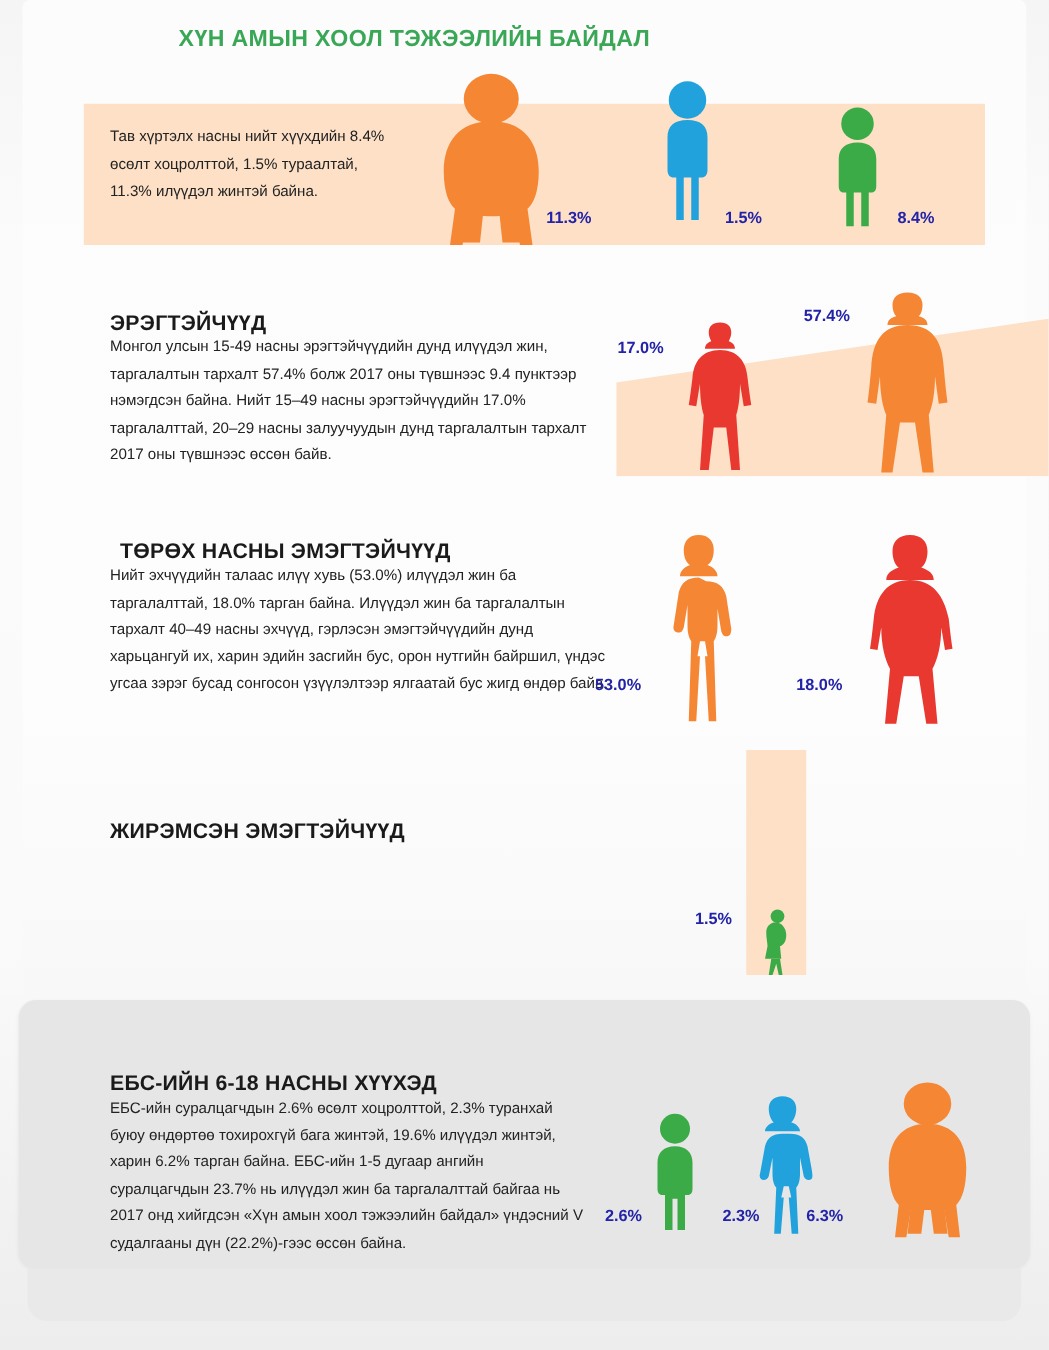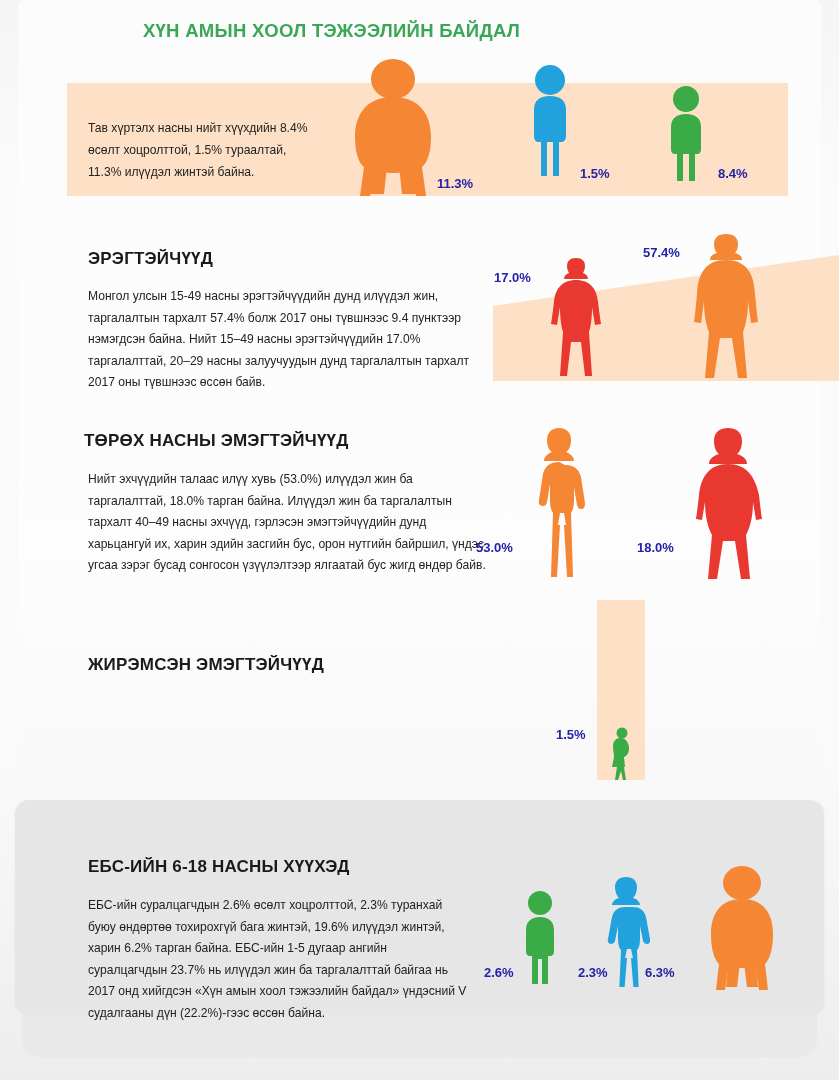--- a/index.html
+++ b/index.html
@@ -36,21 +36,20 @@
   }
 
   
   .sec-head{
     position:absolute;font-size:17px;font-weight:bold;color:#1a1a1a;
     letter-spacing:0.2px;
   }
   .sec-body{
     position:absolute;font-size:12.1px;color:#222;line-height:21.5px;
     width:400px;
-    margin-top:19px;
   }
   .pct{
     position:absolute;font-size:13px;font-weight:bold;color:#2323a8;
   }
 
   
   .band-top{
     position:absolute;left:67px;top:83px;width:721px;height:113px;
     background:#fde0c6;
   }
@@ -83,21 +82,21 @@
   <div class="fig" style="left:338px;top:58px;">
     <svg width="110" height="140" viewBox="0 0 110 140">
       <g fill="#f58634">
         <ellipse cx="55" cy="21" rx="22" ry="20"></ellipse>
         <path d="M55 39c-26 0-38 17-38 40 0 16 4 26 9 30l-4 29h10l5-26c4 2 11 3 18 3s14-1 18-3l5 26h10l-4-29c5-4 9-14 9-30 0-23-12-40-38-40z"></path>
         <path d="M36 106l-4 30h14l3-28z"></path>
         <path d="M74 106l4 30h-14l-3-28z"></path>
       </g>
     </svg>
   </div>
-  <div class="pct" style="left:437px;top:176px;">11.3%</div>
+  <div class="pct" style="left:437px;top:166px;">11.3%</div>
 
   <div class="fig" style="left:523px;top:64px;">
     <svg width="54" height="116" viewBox="0 0 54 116">
       <g fill="#22a2dd">
         <circle cx="27" cy="16" r="15"></circle>
         <path d="M27 32c-11 0-16 5-16 14v26c0 4 2 6 5 6h2v34h6V78h6v34h6V78h2c3 0 5-2 5-6V46c0-9-5-14-16-14z"></path>
       </g>
     </svg>
   </div>
   <div class="pct" style="left:580px;top:166px;">1.5%</div>
@@ -134,21 +133,21 @@
   <div class="fig" style="left:685px;top:232px;">
     <svg width="82" height="148" viewBox="0 0 82 148">
       <g fill="#f58634">
         <path d="M41 2c-8 0-12 4-12 10 0 4 1 7 3 9-4 1-7 3-7 7l32 0c0-4-3-6-7-7 2-2 3-5 3-9 0-6-4-10-12-10z"></path>
         <path d="M41 28c-20 0-28 13-29 34-1 11-2 21-3 28l7 1 3-22c0 13 2 24 5 31l-4 46h9l6-40h12l6 40h9l-4-46c3-7 5-18 5-31l3 22 7-1c-1-7-2-17-3-28-1-21-9-34-29-34z"></path>
       </g>
     </svg>
   </div>
   <div class="pct" style="left:643px;top:245px;">57.4%</div>
 
-  <div class="sec-head" style="left:84px;top:431px;">ТӨРӨХ НАСНЫ ЭМЭГТЭЙЧҮҮД</div>
+  <div class="sec-head" style="left:96px;top:431px;">ТӨРӨХ НАСНЫ ЭМЭГТЭЙЧҮҮД</div>
   <div class="sec-body" style="left:88px;top:450px;width:400px;">Нийт эхчүүдийн талаас илүү хувь (53.0%) илүүдэл жин ба таргалалттай, 18.0% тарган байна. Илүүдэл жин ба таргалалтын тархалт 40–49 насны эхчүүд, гэрлэсэн эмэгтэйчүүдийн дунд харьцангуй их, харин эдийн засгийн бус, орон нутгийн байршил, үндэс угсаа зэрэг бусад сонгосон үзүүлэлтээр ялгаатай бус жигд өндөр байв.</div>
 
   <div class="fig" style="left:530px;top:425px;">
     <svg width="58" height="155" viewBox="0 0 58 155">
       <g fill="#f58634">
         <path d="M29 3c-8 0-12 5-12 12 0 6 2 10 5 12-5 2-8 5-8 9l30 0c0-4-3-7-8-9 3-2 5-6 5-12 0-7-4-12-12-12z"></path>
         <path d="M29 37c-9 0-14 4-16 12l-4 26c-1 4 1 6 4 6 2 0 3-1 4-4l3-18v16c0 6 1 10 3 13l-2 64h6l3-52h-2l2-12h-2 6l2 12h-2l3 52h6l-2-64c2-3 3-7 3-13V62l3 18c1 3 2 4 4 4 3 0 4-2 4-6l-4-26c-2-8-7-12-16-12z"></path>
       </g>
     </svg>
   </div>

